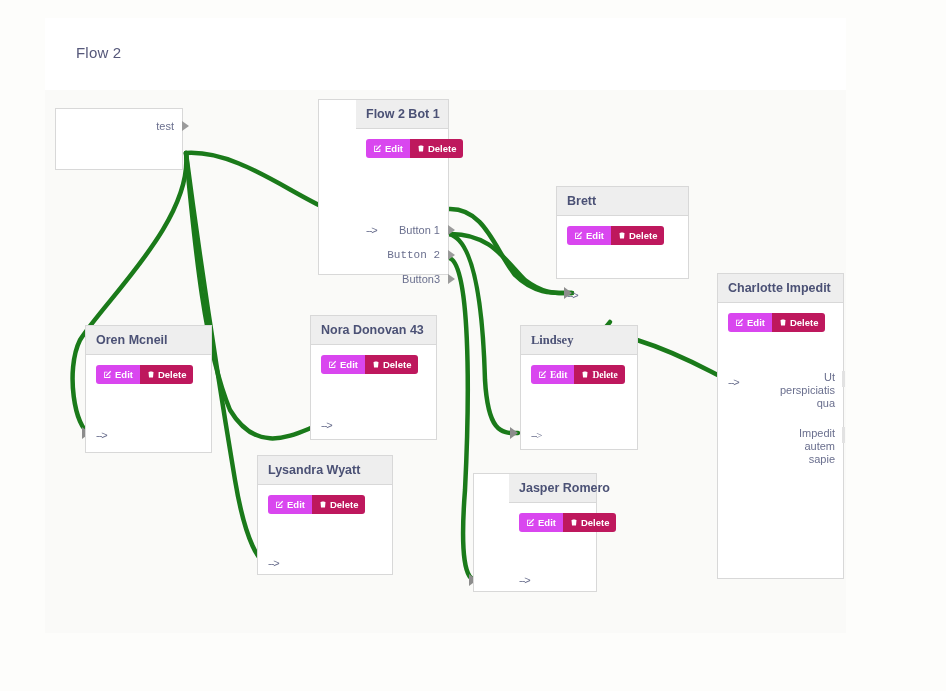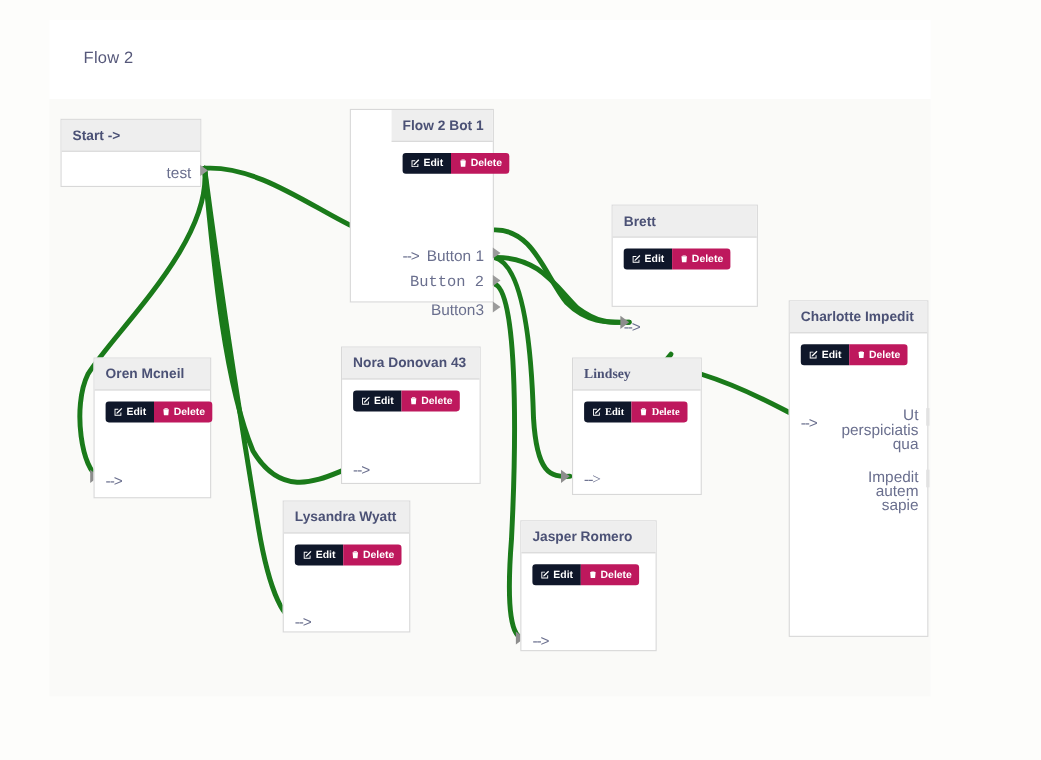--- a/index.html
+++ b/index.html
@@ -48,27 +48,27 @@
     font-weight:bold;
     white-space:nowrap;
   }
   .node-body{position:relative;height:calc(100% - 28px);}
   .btnrow{position:absolute;left:10px;top:10px;display:flex;}
   .btn{
     height:19px;display:flex;align-items:center;gap:3px;
     padding:0 7px;font-size:9.5px;color:#fff;font-weight:bold;
     white-space:nowrap;cursor:pointer;
   }
-  .btn-edit{background:#0f172a;border-radius:3px 0 0 3px;}
+  .btn-edit{background:#d946ef;border-radius:3px 0 0 3px;}
   .btn-del{background:#be185d;border-radius:0 3px 3px 0;}
   .btn svg{display:block;}
 
   
   .port{
-    position:absolute;font-size:14px;color:#6a6f8e;white-space:nowrap;
+    position:absolute;font-size:11px;color:#6a6f8e;white-space:nowrap;
     display:flex;align-items:center;
   }
   .port-in{left:10px;}
   .port-out{right:8px;justify-content:flex-end;text-align:right;}
   .port-arrow{
     position:absolute;width:0;height:0;
     border-top:5px solid transparent;border-bottom:5px solid transparent;
     border-left:7px solid #9b9b9b;
   }
   .port-in .inmark{color:#6a6f8e;letter-spacing:-1px;}
@@ -117,23 +117,20 @@
         <polygon points="269,328 277,334 269,340"></polygon>
         <polygon points="217,466 225,472 217,478"></polygon>
         <polygon points="519,197 527,203 519,209"></polygon>
         <polygon points="465,337 473,343 465,349"></polygon>
         <polygon points="424,484 432,490 424,496"></polygon>
         <polygon points="673,283 681,289 673,295"></polygon>
       </g>
     </svg>
 
     <div class="node" style="left:10px;top:18px;width:128px;height:62px;">
-      <div class="node-head">
-        <span>Start -&gt;</span>
-      </div>
       <div class="node-body">
         <div class="port port-out" style="top:11px;">
           <span>test</span>
         </div>
         <span class="port-arrow" style="right:-7px;top:12px;"></span>
       </div>
     </div>
 
     <div class="node" style="left:273px;top:9px;width:131px;height:176px;padding-left:37px;">
       <div class="node-head">
@@ -165,21 +162,21 @@
           <span>Button 2</span>
         </div>
         <span class="port-arrow" style="right:-7px;top:121px;"></span>
         <div class="port port-out" style="top:144px;">
           <span>Button3</span>
         </div>
         <span class="port-arrow" style="right:-7px;top:145px;"></span>
       </div>
     </div>
 
-    <div class="node" style="left:40px;top:235px;width:107px;height:128px;">
+    <div class="node" style="left:40px;top:235px;width:127px;height:128px;">
       <div class="node-head">
         <span>Oren Mcneil</span>
       </div>
       <div class="node-body">
         <div class="btnrow">
           <div class="btn btn-edit">
             <svg width="9" height="9" viewBox="0 0 16 16">
                 <path fill="#fff" d="M13 1.5 14.5 3 7 10.5 5 11l.5-2L13 1.5ZM2 3h6v1.5H3.5v8h8V9H13v5H2V3Z"></path>
               </svg>
             <span>Edit</span>
@@ -215,21 +212,21 @@
               </svg>
             <span>Delete</span>
           </div>
         </div>
         <div class="port port-in" style="top:74px;">
           <span class="inmark">--&gt;</span>
         </div>
       </div>
     </div>
 
-    <div class="node" style="left:212px;top:365px;width:116px;height:120px;">
+    <div class="node" style="left:212px;top:365px;width:136px;height:120px;">
       <div class="node-head">
         <span>Lysandra Wyatt</span>
       </div>
       <div class="node-body">
         <div class="btnrow">
           <div class="btn btn-edit">
             <svg width="9" height="9" viewBox="0 0 16 16">
                 <path fill="#fff" d="M13 1.5 14.5 3 7 10.5 5 11l.5-2L13 1.5ZM2 3h6v1.5H3.5v8h8V9H13v5H2V3Z"></path>
               </svg>
             <span>Edit</span>
@@ -240,21 +237,21 @@
               </svg>
             <span>Delete</span>
           </div>
         </div>
         <div class="port port-in" style="top:72px;">
           <span class="inmark">--&gt;</span>
         </div>
       </div>
     </div>
 
-    <div class="node" style="left:428px;top:383px;width:124px;height:119px;">
+    <div class="node" style="left:428px;top:383px;width:124px;height:119px;padding-left:35px;">
       <div class="node-head">
         <span>Jasper Romero</span>
       </div>
       <div class="node-body">
         <div class="btnrow">
           <div class="btn btn-edit">
             <svg width="9" height="9" viewBox="0 0 16 16">
                 <path fill="#fff" d="M13 1.5 14.5 3 7 10.5 5 11l.5-2L13 1.5ZM2 3h6v1.5H3.5v8h8V9H13v5H2V3Z"></path>
               </svg>
             <span>Edit</span>

